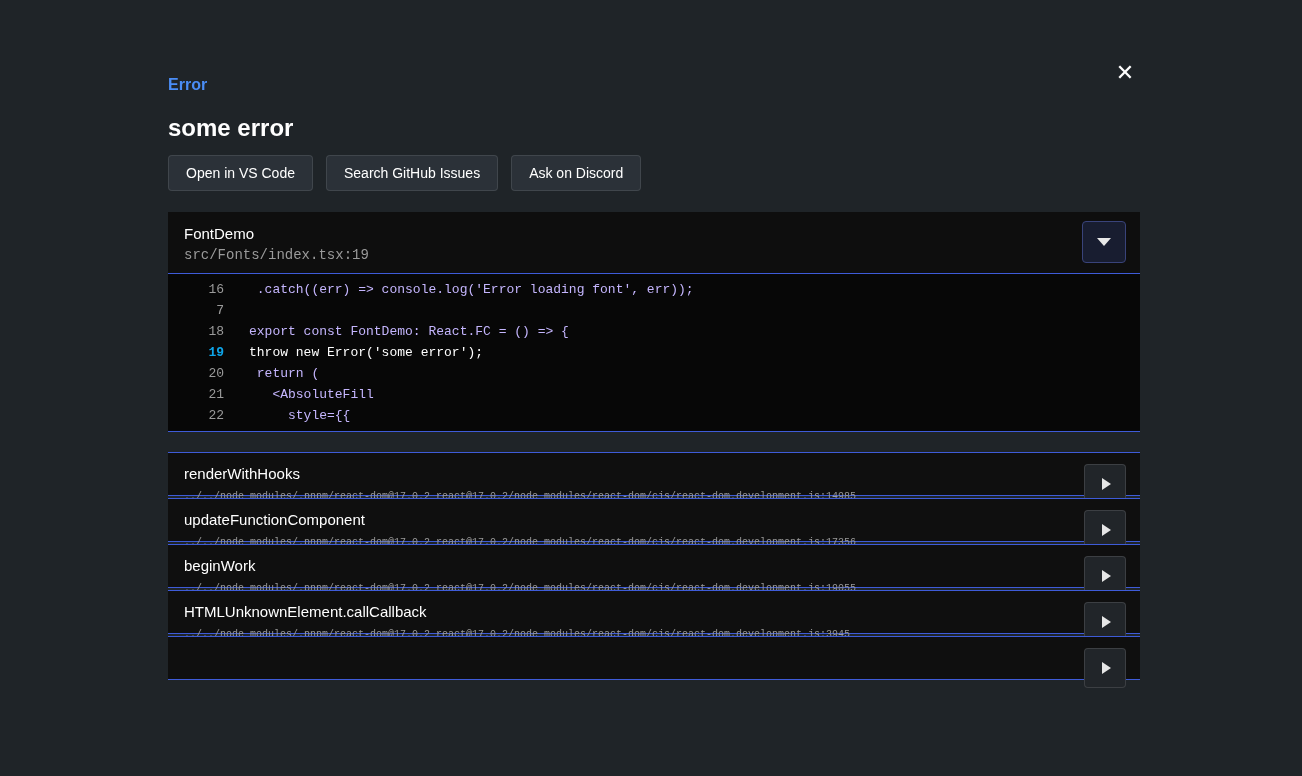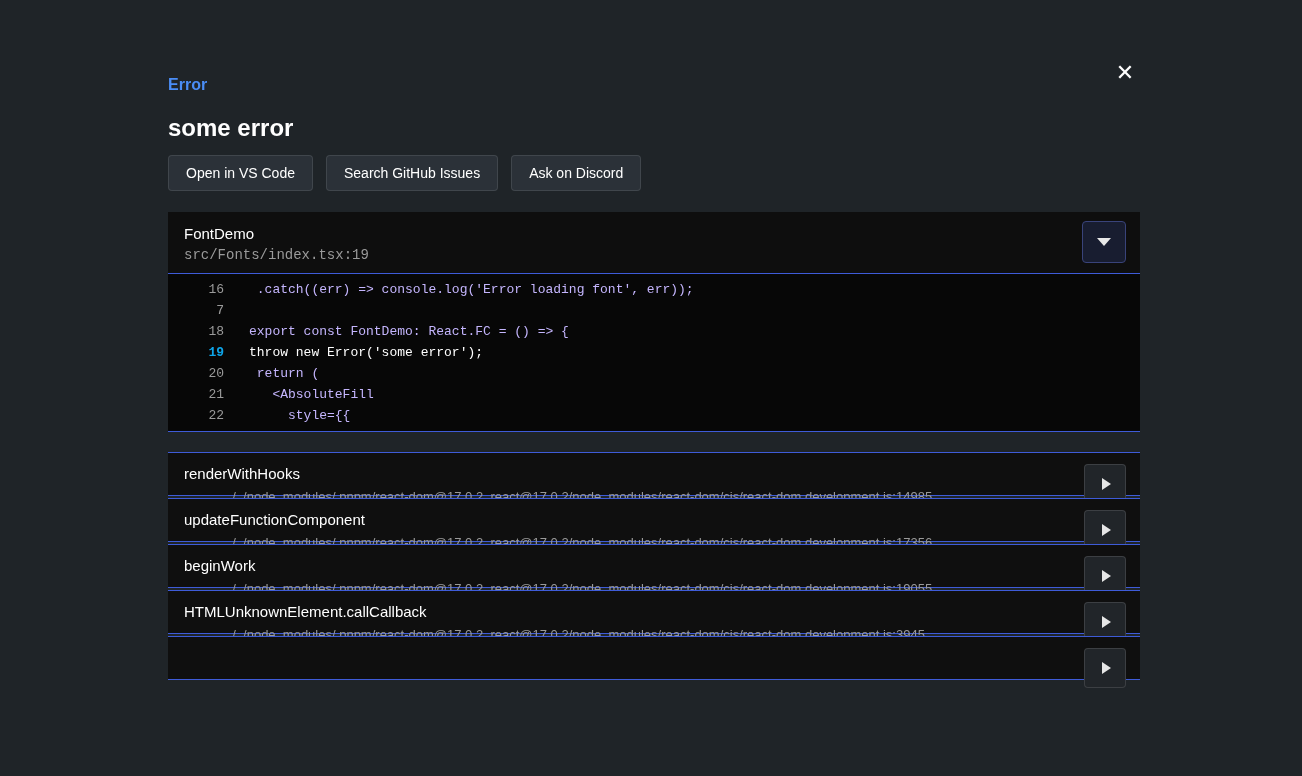--- a/index.html
+++ b/index.html
@@ -75,22 +75,22 @@
   .code-line.hl .line-text{color:#fff;font-weight:400;}
   
   .frames{margin-top:20px;}
   .frame{
     position:relative;background:var(--panel);height:44px;padding:12px 16px;
     border-top:1px solid var(--divider);border-bottom:1px solid var(--divider);
     margin-bottom:2px;
   }
   .frame-name{font-size:15px;color:#fff;line-height:17px;white-space:nowrap;}
   .frame-path{
-    font-family:Liberation Sans, sans-serif;font-size:13px;line-height:15px;
-    color:var(--text-secondary);margin-top:7px;white-space:nowrap;margin-left:41px;
+    font-family:Liberation Mono, monospace;font-size:10px;line-height:15px;
+    color:var(--text-secondary);margin-top:7px;white-space:nowrap;
   }
   .play-btn{
     position:absolute;right:14px;top:11px;width:42px;height:40px;
     background:#212529;border:1px solid rgba(255,255,255,0.12);border-radius:4px;
     display:flex;align-items:center;justify-content:center;cursor:pointer;padding:0;
   }
   .triangle-right{
     width:0;height:0;border-top:6px solid transparent;border-bottom:6px solid transparent;
     border-left:9px solid #e6e6e6;margin-left:2px;
   }

